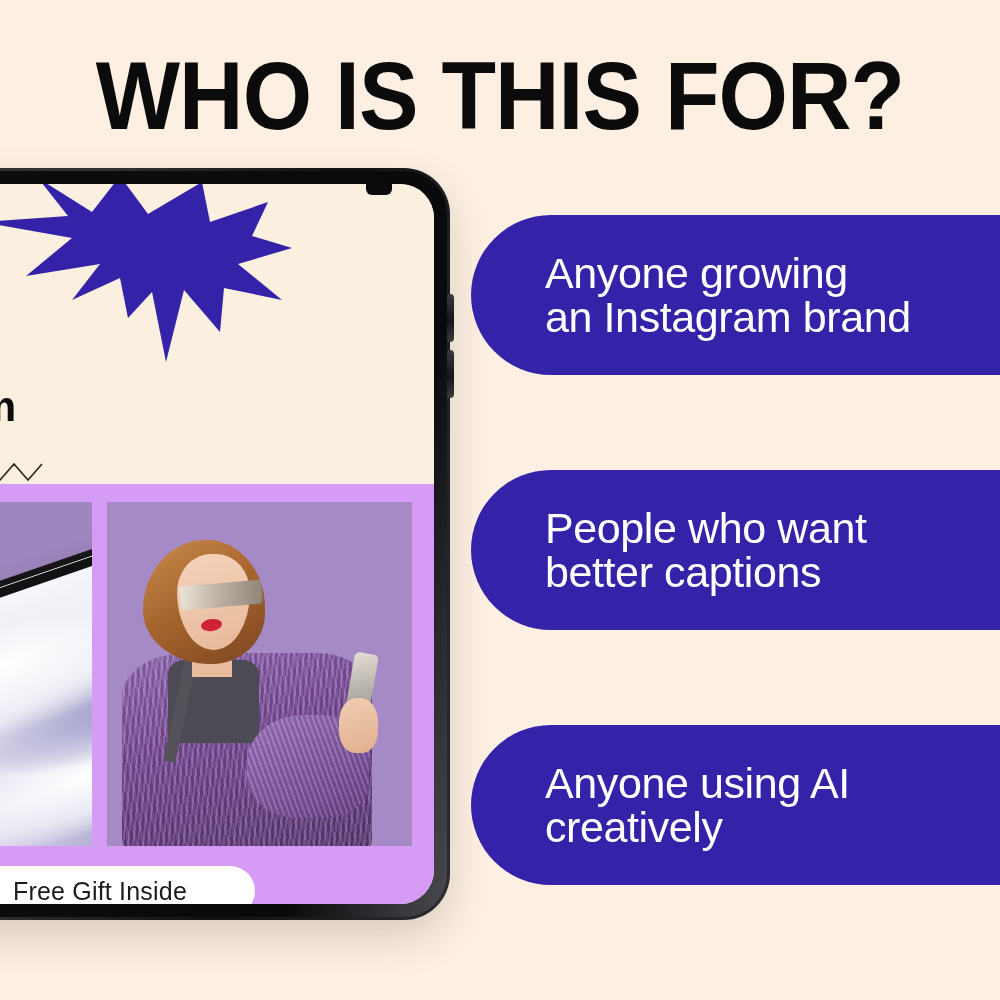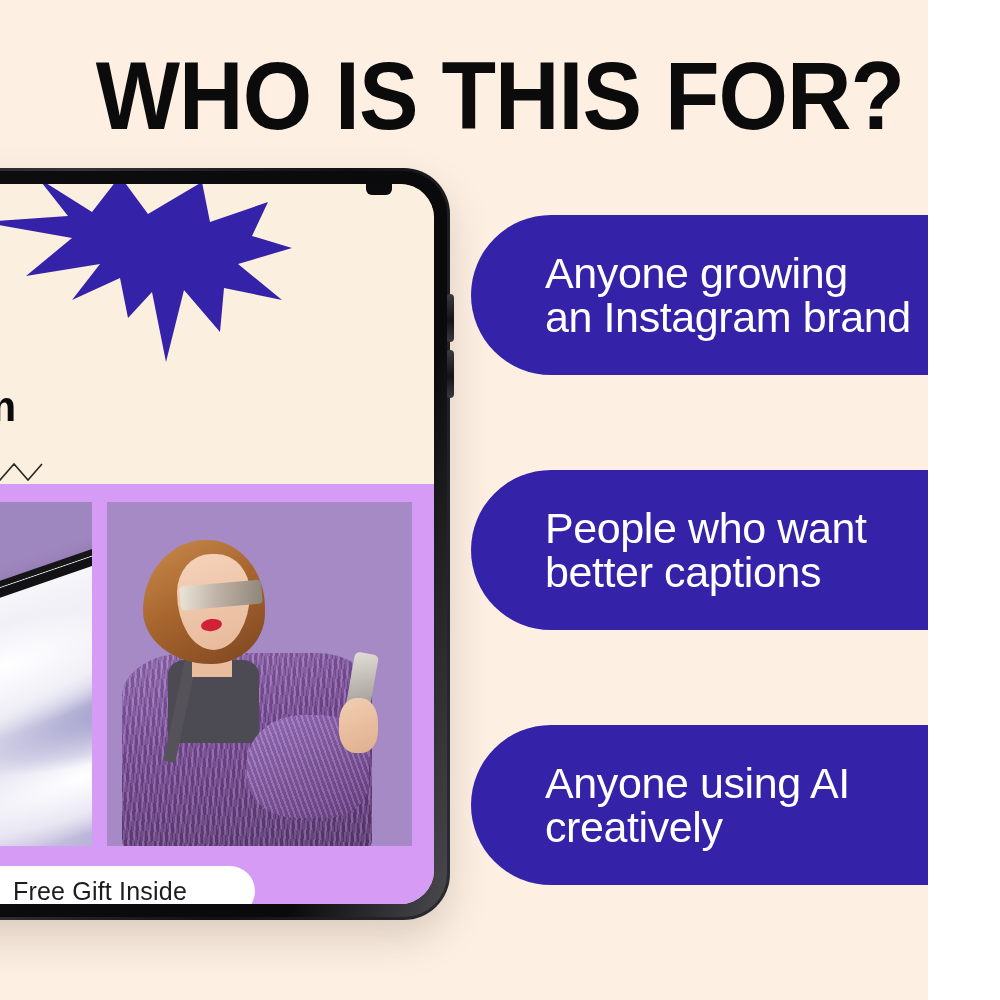--- a/index.html
+++ b/index.html
@@ -2,21 +2,21 @@
 <html><head>
 <meta charset="utf-8">
 <title>Who Is This For — Slide</title>
 <style>
   * { margin:0; padding:0; box-sizing:border-box; }
   html, body {
     width:1000px; height:1000px; overflow:hidden;
     font-family:"Liberation Sans", sans-serif;
   }
   .slide {
-    position:relative; width:928px; height:1000px;
+    position:relative; width:1000px; height:1000px;
     background:#FDF0E3; overflow:hidden;
   }
 
   
   .page-title {
     position:absolute; left:0; top:46px; width:1000px;
     text-align:center;
     font-family:"Liberation Sans", sans-serif;
     font-weight:700;
     font-size:96px;

